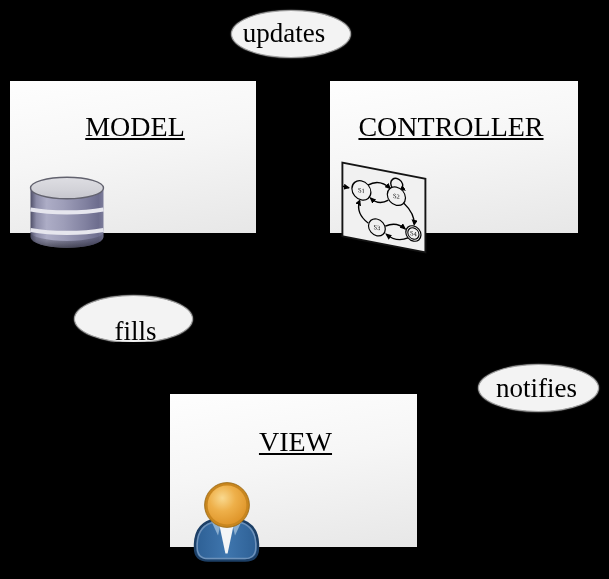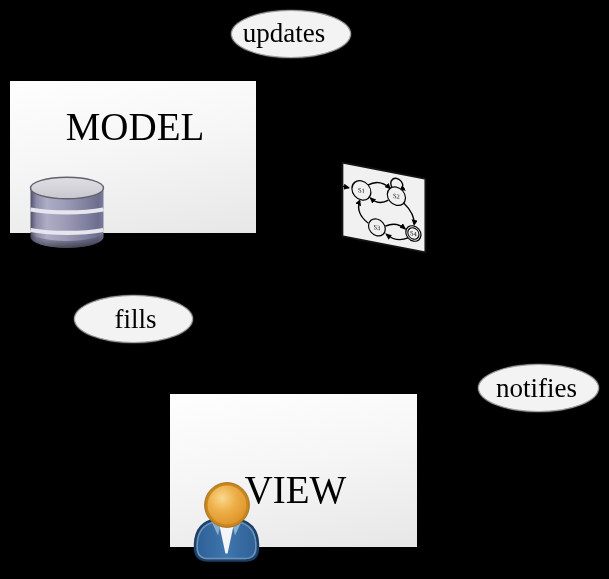--- a/index.html
+++ b/index.html
@@ -1,38 +1,41 @@
 <!DOCTYPE html>
 <html><head>
 <meta charset="utf-8">
 <style>
 html,body{margin:0;padding:0;background:#000;}
 #canvas{position:relative;width:609px;height:579px;background:#000;overflow:hidden;font-family:"Liberation Serif",serif;}
 .box{position:absolute;background:linear-gradient(170deg,#fefefe 0%,#f6f6f6 45%,#e7e7e7 100%);}
-.blabel{position:absolute;width:100%;text-align:center;font-size:39px;line-height:32px;color:#000;}
+.blabel{position:absolute;width:100%;text-align:center;font-size:28px;line-height:32px;color:#000;text-decoration:underline;}
 .ell{position:absolute;background:#f3f3f3;border-radius:50%;border:1px solid #a2a2a2;box-shadow:0 0 1px 0.5px rgba(130,130,130,0.6);display:flex;align-items:center;justify-content:center;font-size:27px;color:#000;}
 </style>
 </head>
 <body>
 <div id="canvas">
 
   <div class="box" style="left:10px;top:81px;width:246px;height:152px;">
     <div class="blabel" style="top:30px;"><span style="position:relative;left:2px;">MODEL</span></div>
   </div>
 
+  <div class="box" style="left:330px;top:81px;width:248px;height:152px;">
+    <div class="blabel" style="top:30px;"><span style="position:relative;left:-3px;">CONTROLLER</span></div>
+  </div>
 
   <div class="box" style="left:170px;top:394px;width:247px;height:153px;">
-    <div class="blabel" style="top:32px;margin-top:48px;"><span style="position:relative;left:2px;">VIEW</span></div>
+    <div class="blabel" style="top:32px;"><span style="position:relative;left:2px;">VIEW</span></div>
   </div>
 
   <div class="ell" style="left:231px;top:10px;width:118px;height:46px;text-align:right;">
       <span style="position:relative;left:-7px;top:-1px;">updates</span>
     </div>
   <div class="ell" style="left:74px;top:295px;width:117px;height:46px;">
-      <span style="position:relative;left:2px;top:0;">fills</span>
+      <span style="position:relative;left:2px;top:12px;text-decoration:underline;">fills</span>
     </div>
   <div class="ell" style="left:478px;top:364px;width:119px;height:46px;text-align:center;">
       <span style="position:relative;left:-2px;top:0px;">notifies</span>
     </div>
 
   <svg style="position:absolute;left:28px;top:175px;" width="78" height="78" viewBox="0 0 78 78">
     <defs>
       <linearGradient id="dbbody" x1="0" y1="0" x2="1" y2="0">
         <stop offset="0" stop-color="#4f4f68"></stop>
         <stop offset="0.08" stop-color="#8c8ca8"></stop>

